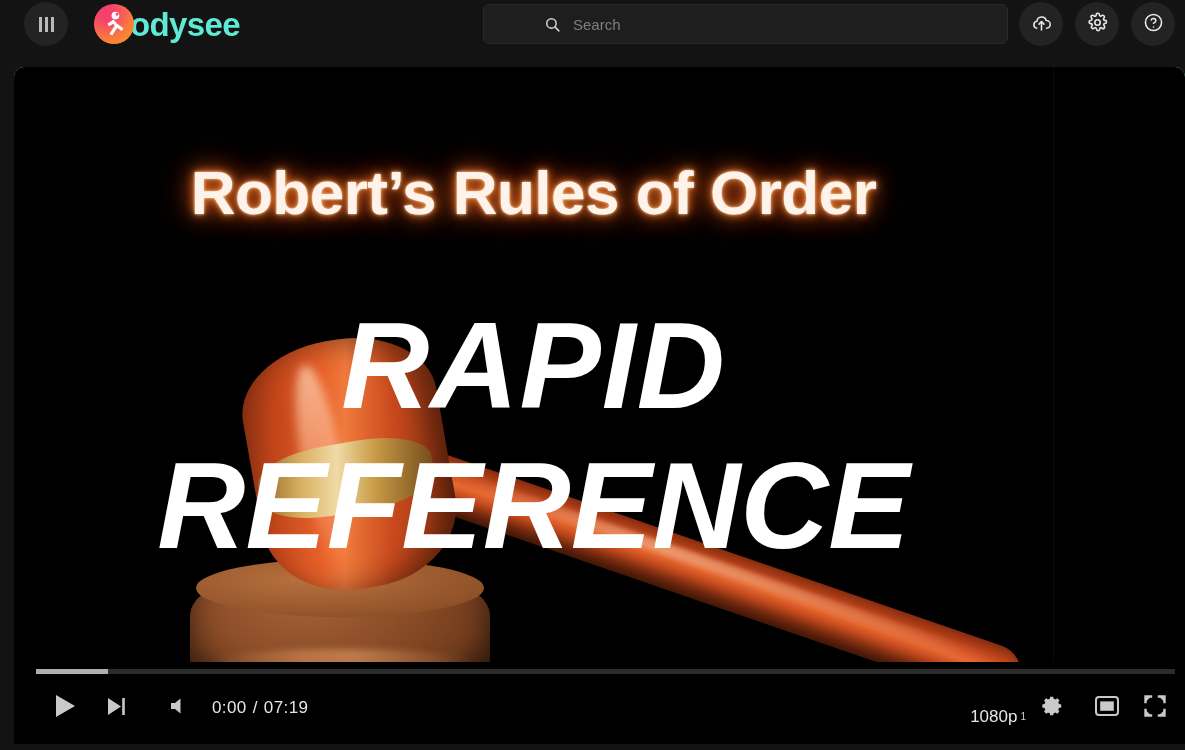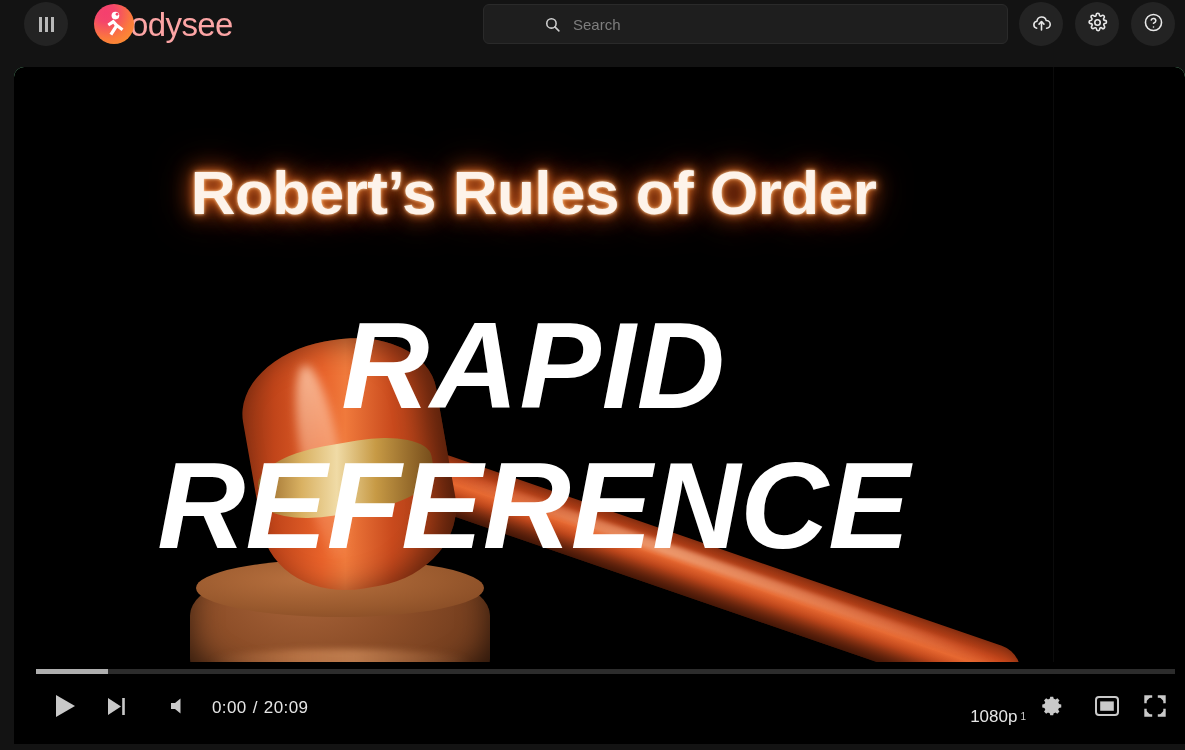--- a/index.html
+++ b/index.html
@@ -30,23 +30,23 @@
   .brand { display: flex; align-items: center; margin-left: 26px; cursor: pointer; }
   .brand-mark {
     width: 40px; height: 40px; border-radius: 50%;
     background: radial-gradient(circle at 30% 22%, #f53f6e 0%, #f4456b 22%, #fb7a3c 62%, #fc9a2b 100%);
     display: flex; align-items: center; justify-content: center;
     position: relative; overflow: hidden;
   }
   .brand-mark svg { width: 30px; height: 30px; }
   .brand-word {
     margin-left: -4px;
-    color: #fca5a5;
+    color: #5eead4;
     font-size: 33px;
-    font-weight: 400;
+    font-weight: 700;
     letter-spacing: -0.6px;
     line-height: 1;
   }
 
   .search-wrap {
     position: absolute; left: 483px; top: 4px;
     width: 525px; height: 40px;
     background: #1e1e1e;
     border: 1px solid #2a2a2a;
     border-radius: 6px;
@@ -375,21 +375,21 @@
         <span>
           <svg width="18" height="18" viewBox="0 0 18 18">
             <polygon points="1,6 5,6 10.5,1.5 10.5,16.5 5,12 1,12"></polygon>
           </svg>
         </span>
       </div>
 
       <div class="time-label">
         <span>0:00</span>
         <span style="margin:0 6px;">/</span>
-        <span>20:09</span>
+        <span>07:19</span>
       </div>
 
       <div class="quality">
         <span>1080p</span>
         <sup>1</sup>
       </div>
 
       <div class="ctrl-btn btn-settings">
         <span>
           <svg width="22" height="22" viewBox="0 0 24 24" fill="#c9c9c9">

